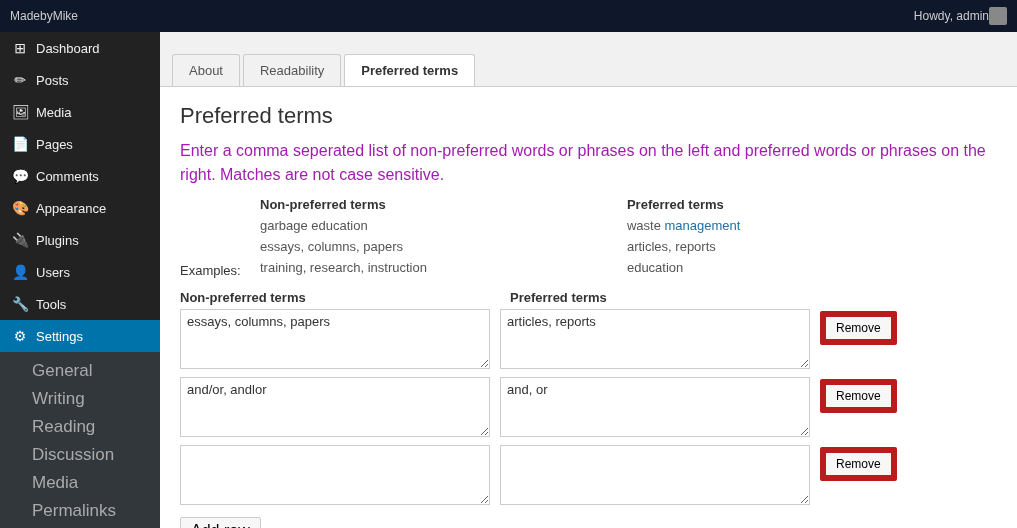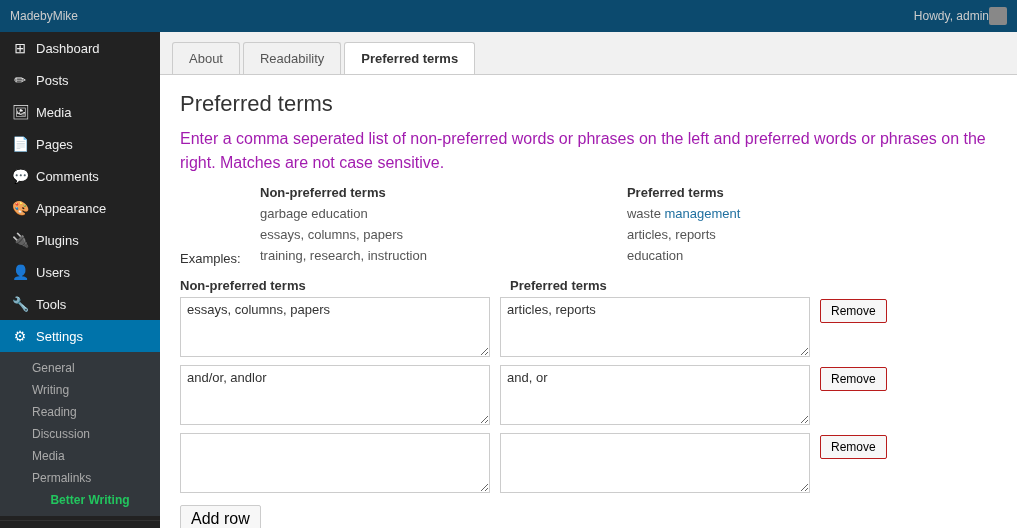--- a/index.html
+++ b/index.html
@@ -1,20 +1,20 @@
 <!DOCTYPE html>
 <html><head>
   <meta charset="utf-8">
   <style>
     * { box-sizing: border-box; margin: 0; padding: 0; }
     body { font-family: Arial, sans-serif; font-size: 13px; background: #f1f1f1; color: #333; }
 
     
     .top-bar {
-      background: #0c4a6e;
+      background: #0f172a;
       height: 28px;
       display: flex;
       align-items: center;
       justify-content: space-between;
       padding: 16px 10px;
       color: #ccc;
       font-size: 12px;
     }
     .top-bar-left { display: flex; align-items: center; gap: 12px; }
     .top-bar-logo { color: #ccc; font-size: 12px; }
@@ -46,21 +46,21 @@
     .sidebar-item.active { background: #0073aa; color: #fff; }
     .sidebar-icon { font-size: 14px; width: 16px; text-align: center; }
     .sidebar-sub {
       padding: 5px 0 5px 20px;
       background: #32373c;
     }
     .sidebar-sub-item {
       padding: 4px 12px;
       cursor: pointer;
       color: #aaa;
-      font-size: 12px;
+      font-size: 17px;
     }
     .sidebar-sub-item.bold { color: #22c55e; font-weight: bold; font-size: 12px; text-align: center; }
     .collapse-menu {
       padding: 8px 12px;
       color: #aaa;
       font-size: 12px;
       cursor: pointer;
       display: flex; align-items: center; gap: 6px;
       border-top: 1px solid #333;
       margin-top: 4px;
@@ -84,20 +84,21 @@
     .tab {
       padding: 8px 16px;
       cursor: pointer;
       border: 1px solid #ccc;
       border-bottom: none;
       background: #f1f1f1;
       color: #555;
       font-size: 13px;
       margin-right: 3px;
       border-radius: 3px 3px 0 0;
+      margin-top: 12px;
     }
     .tab.active {
       background: #fff;
       color: #333;
       font-weight: bold;
       border-color: #ccc;
       border-bottom-color: #fff;
       z-index: 1;
     }
 
@@ -168,21 +169,21 @@
       padding: 4px 6px;
       font-size: 13px;
       resize: vertical;
       font-family: Arial, sans-serif;
       color: #333;
     }
     .remove-btn {
       padding: 4px 10px;
       font-size: 12px;
       background: #f7f7f7;
-      border: 1px solid #b91c1c;
+      border: 6px solid #b91c1c;
       cursor: pointer;
       border-radius: 2px;
       white-space: nowrap;
       align-self: flex-start;
       margin-top: 2px;
     }
 
     .add-row-btn {
       padding: 4px 10px;
       font-size: 16px;

